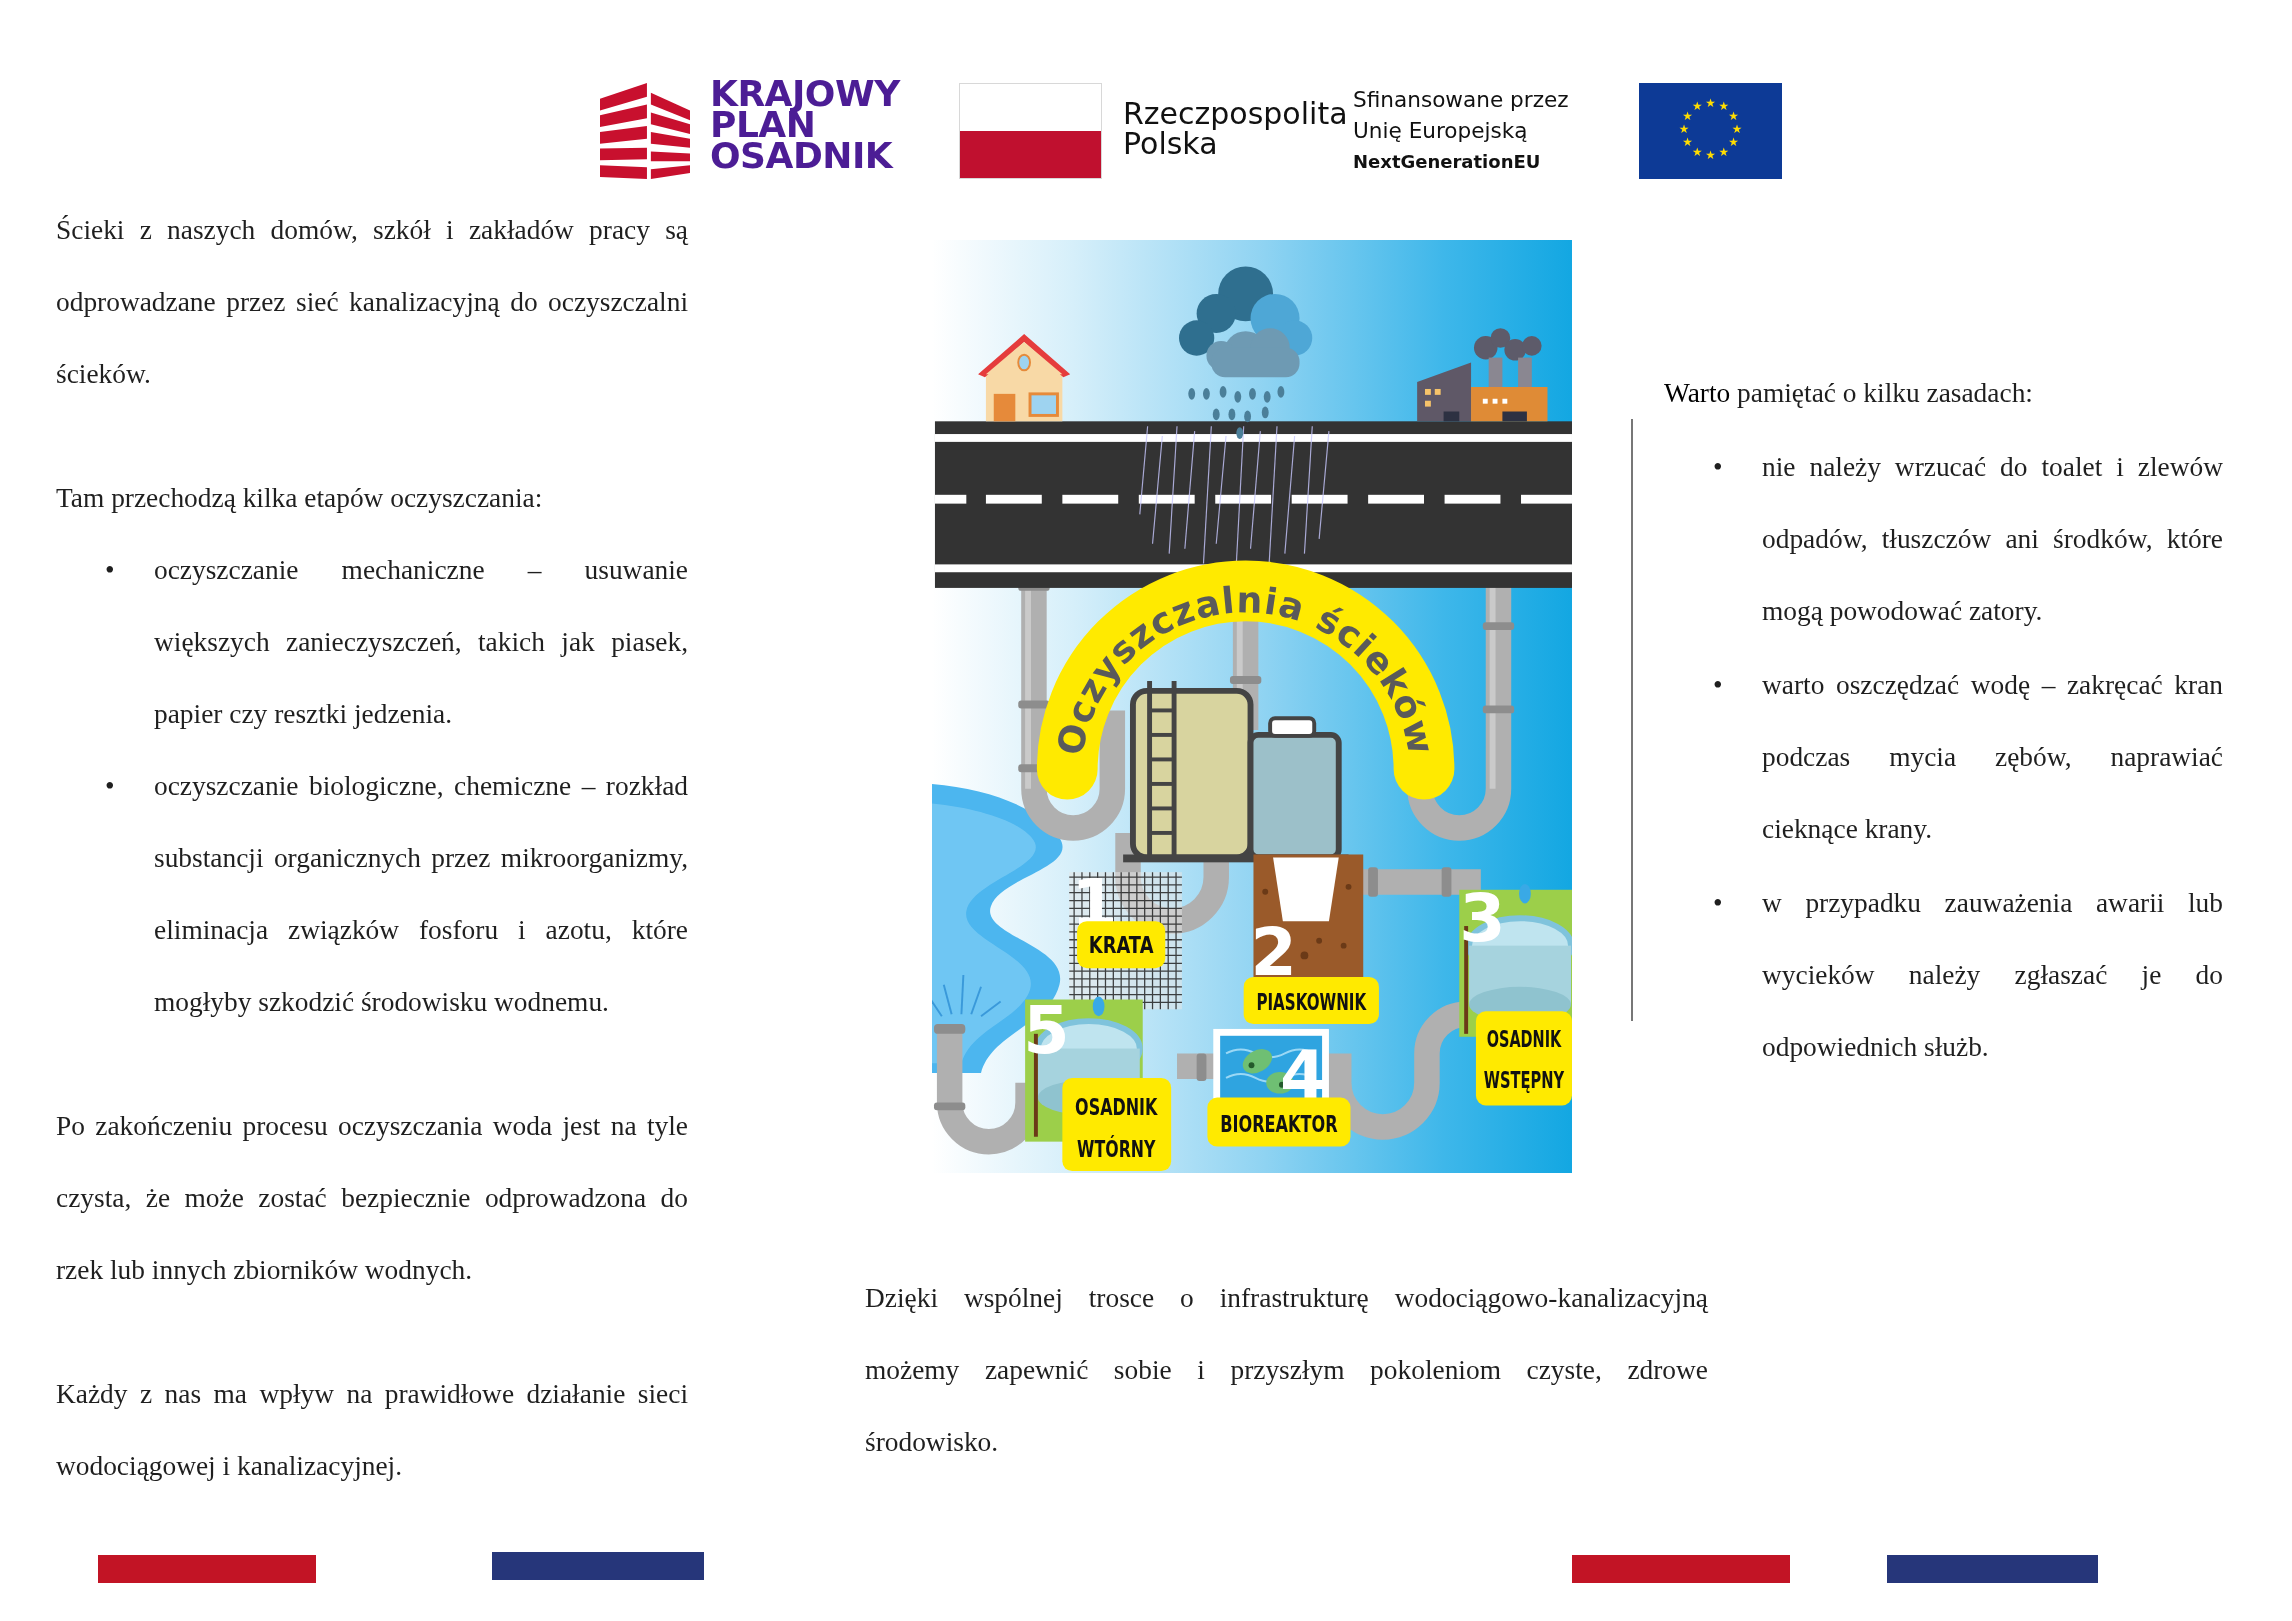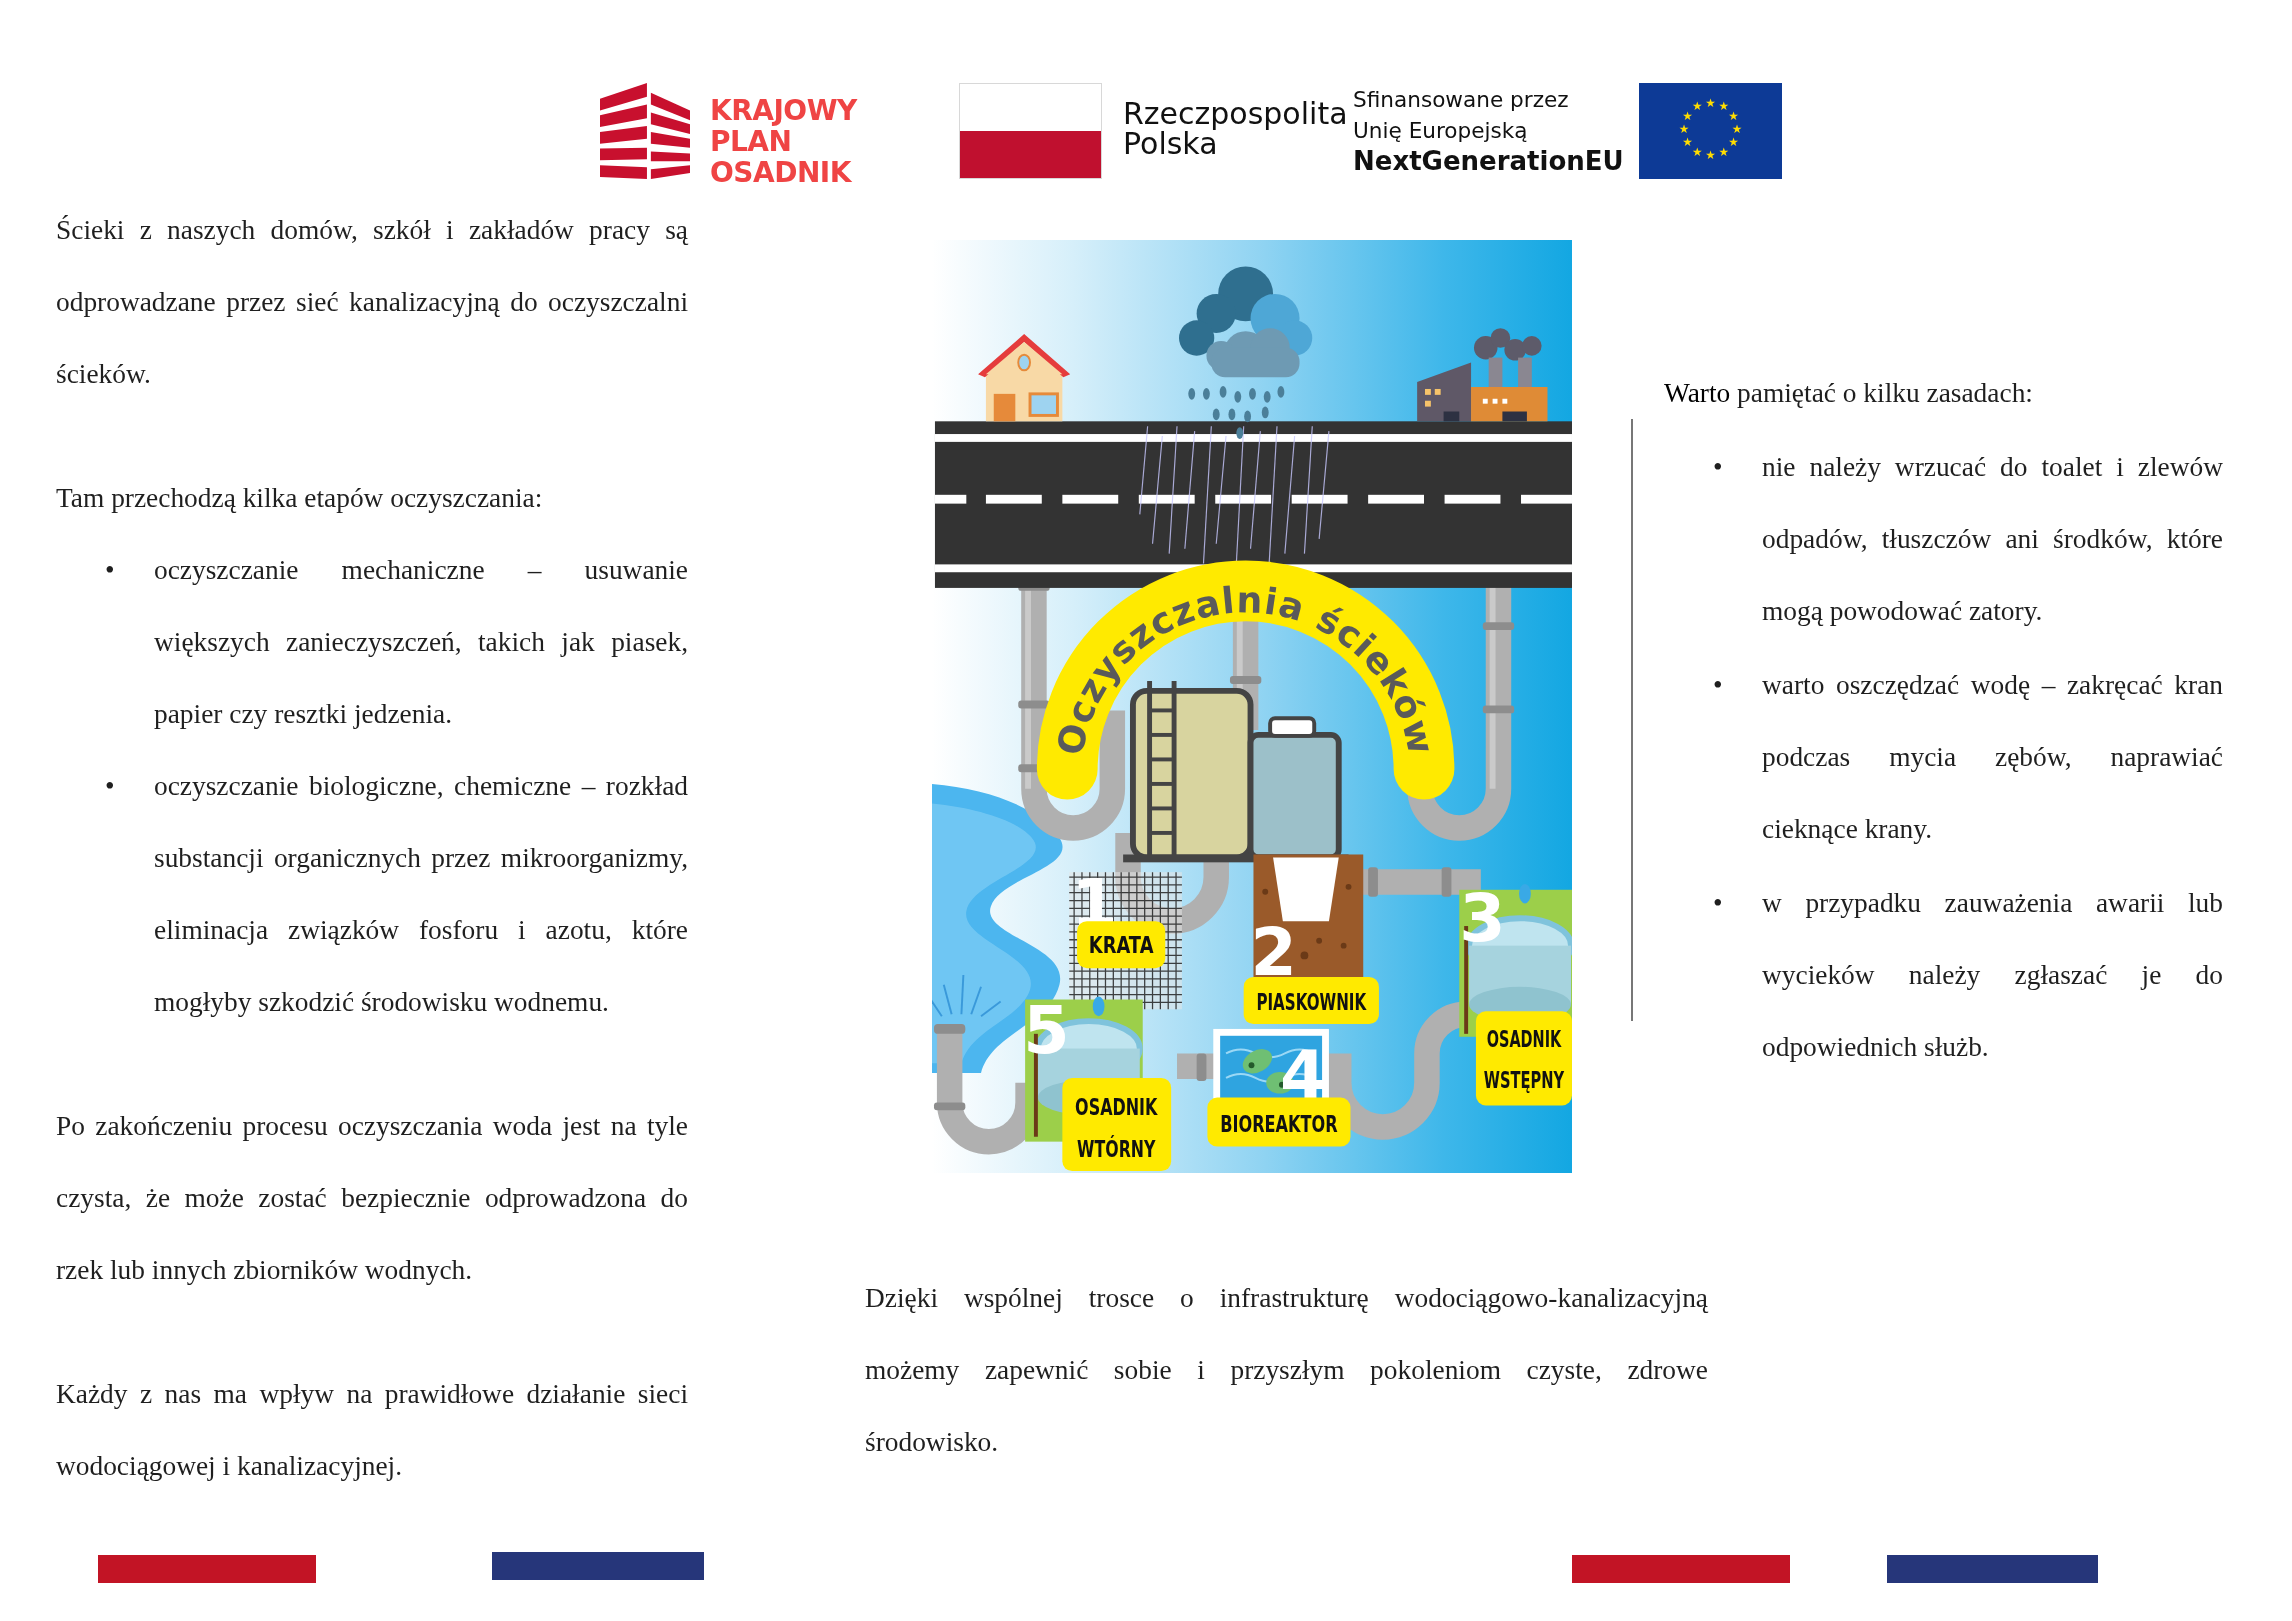--- a/index.html
+++ b/index.html
@@ -1,27 +1,27 @@
 <!DOCTYPE html>
 <html><head>
 <meta charset="utf-8">
 <style>
   html, body { margin: 0; padding: 0; background: #ffffff; }
   body { width: 2293px; height: 1621px; position: relative; overflow: hidden; font-family: "Liberation Serif", "DejaVu Serif", serif; color: #1f1f1f; }
   .abs { position: absolute; }
 
   
   .kpo-icon { left: 600px; top: 83px; width: 90px; height: 96px; }
-  .kpo-text { left: 710px; top: 78px; font-family: "DejaVu Sans", "Liberation Sans", sans-serif; font-weight: bold; color: #ef4444; font-size: 28px; line-height: 31px; letter-spacing: -0.5px; margin-top: 17px; }
+  .kpo-text { left: 710px; top: 78px; font-family: "DejaVu Sans", "Liberation Sans", sans-serif; font-weight: bold; color: #4c1d95; font-size: 36px; line-height: 31px; letter-spacing: -0.5px; }
   .pl-flag { left: 959px; top: 83px; width: 143px; height: 96px; border: 1px solid #d8d8d8; box-sizing: border-box; }
   .pl-flag .w { height: 50%; background: #ffffff; }
   .pl-flag .r { height: 50%; background: #c0102f; }
   .pl-text { left: 1123px; top: 99px; font-family: "DejaVu Sans", "Liberation Sans", sans-serif; font-size: 30px; line-height: 30px; color: #111; }
   .eu-text { left: 1353px; width: 263px; top: 84px; text-align: left; font-family: "DejaVu Sans", "Liberation Sans", sans-serif; font-size: 21.6px; line-height: 31px; color: #111; }
-  .eu-text .b { font-weight: bold; font-size: 26px; }
+  .eu-text .b { font-weight: bold; font-size: 18px; }
   .eu-flag { left: 1639px; top: 83px; width: 143px; height: 96px; background: #0d3a96; }
 
   
   .col { font-size: 27.4px; line-height: 72px; text-align: justify; font-family: Liberation Serif, serif; }
   .col p { margin: 0; }
   .col .gap { height: 52px; }
   .col ul { margin: 0; padding: 0; list-style: none; }
   .col li { position: relative; }
   .col li .dot { position: absolute; top: 0; font-size: 27.4px; }
   .left-col { left: 56px; top: 194px; width: 632px; }

